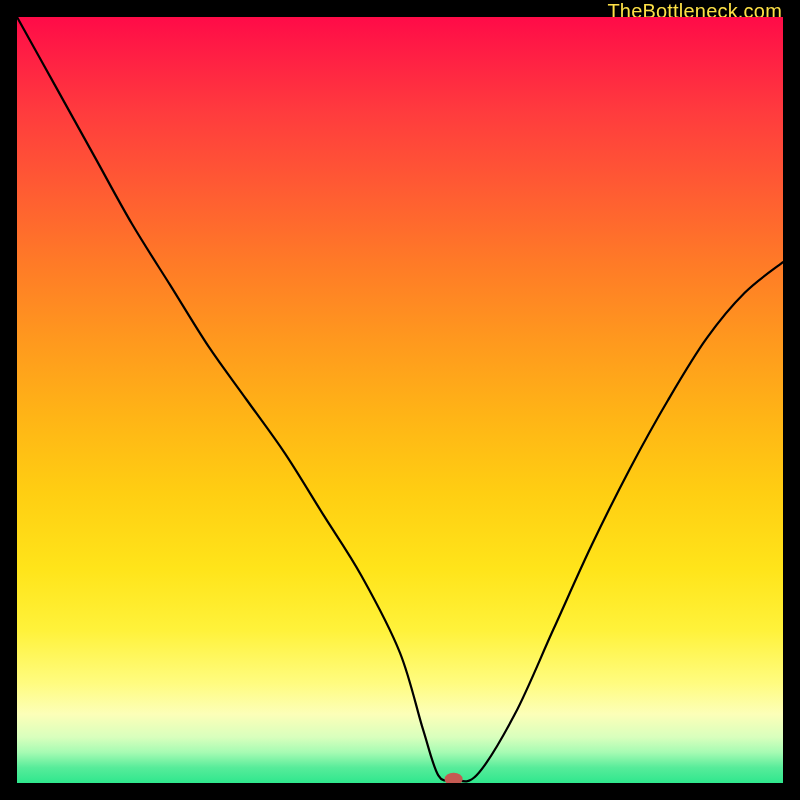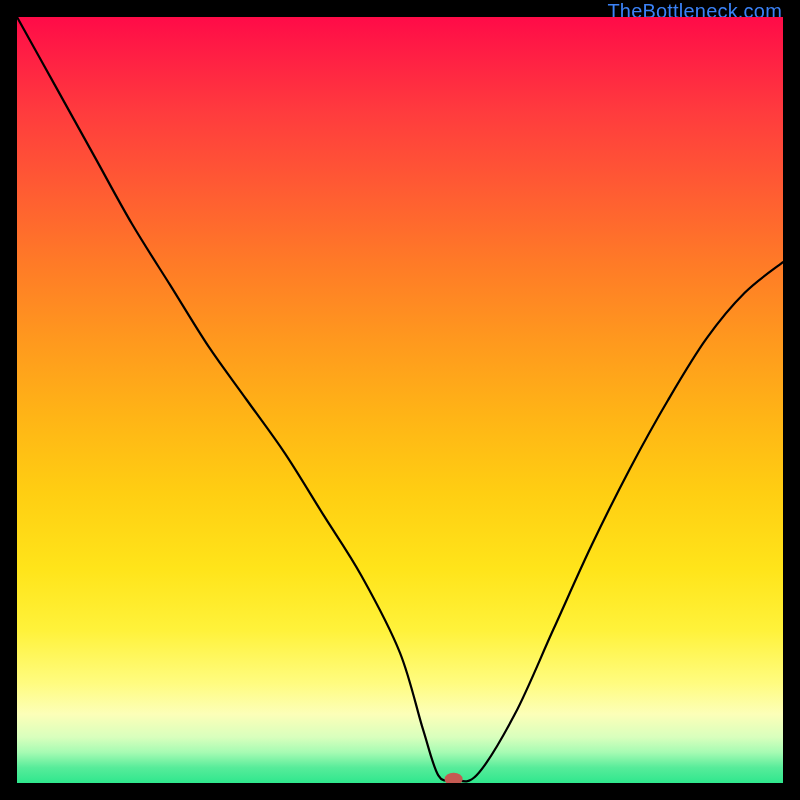--- a/index.html
+++ b/index.html
@@ -47,21 +47,21 @@
     position: absolute;
     left: 0;
     top: 0;
     width: 766px;
     height: 766px;
   }
   .watermark {
     position: absolute;
     top: 0px;
     right: 18px;
-    color: #3b82f6;
+    color: #fde047;
     font-size: 20px;
     font-weight: 500;
     letter-spacing: 0.2px;
     user-select: none;
   }
 </style>
 </head>
 <body>
 <div class="frame">
 

